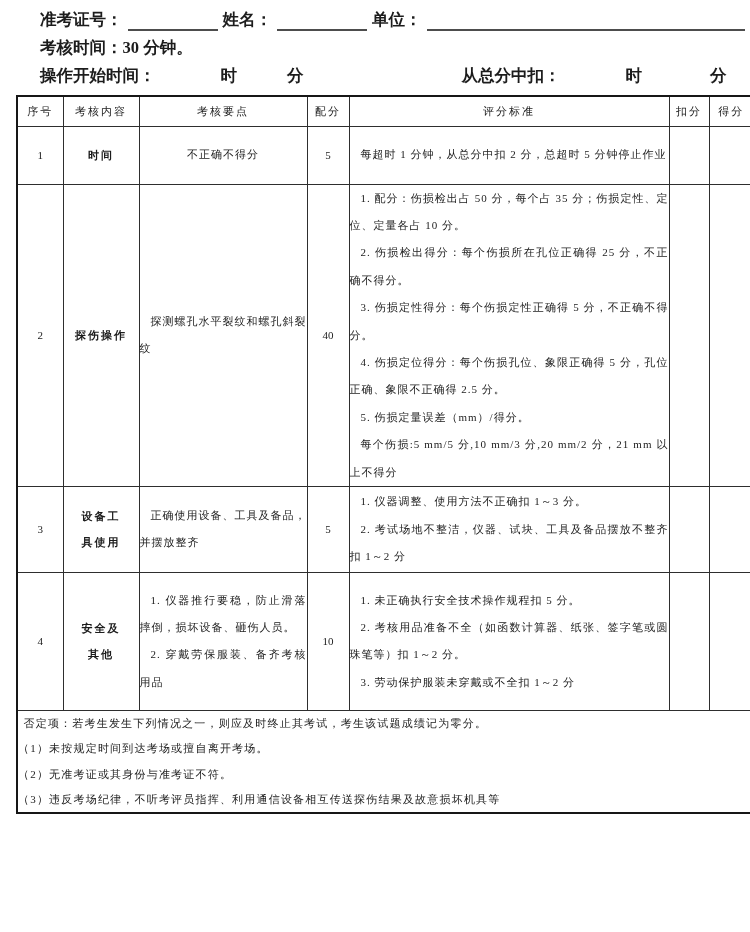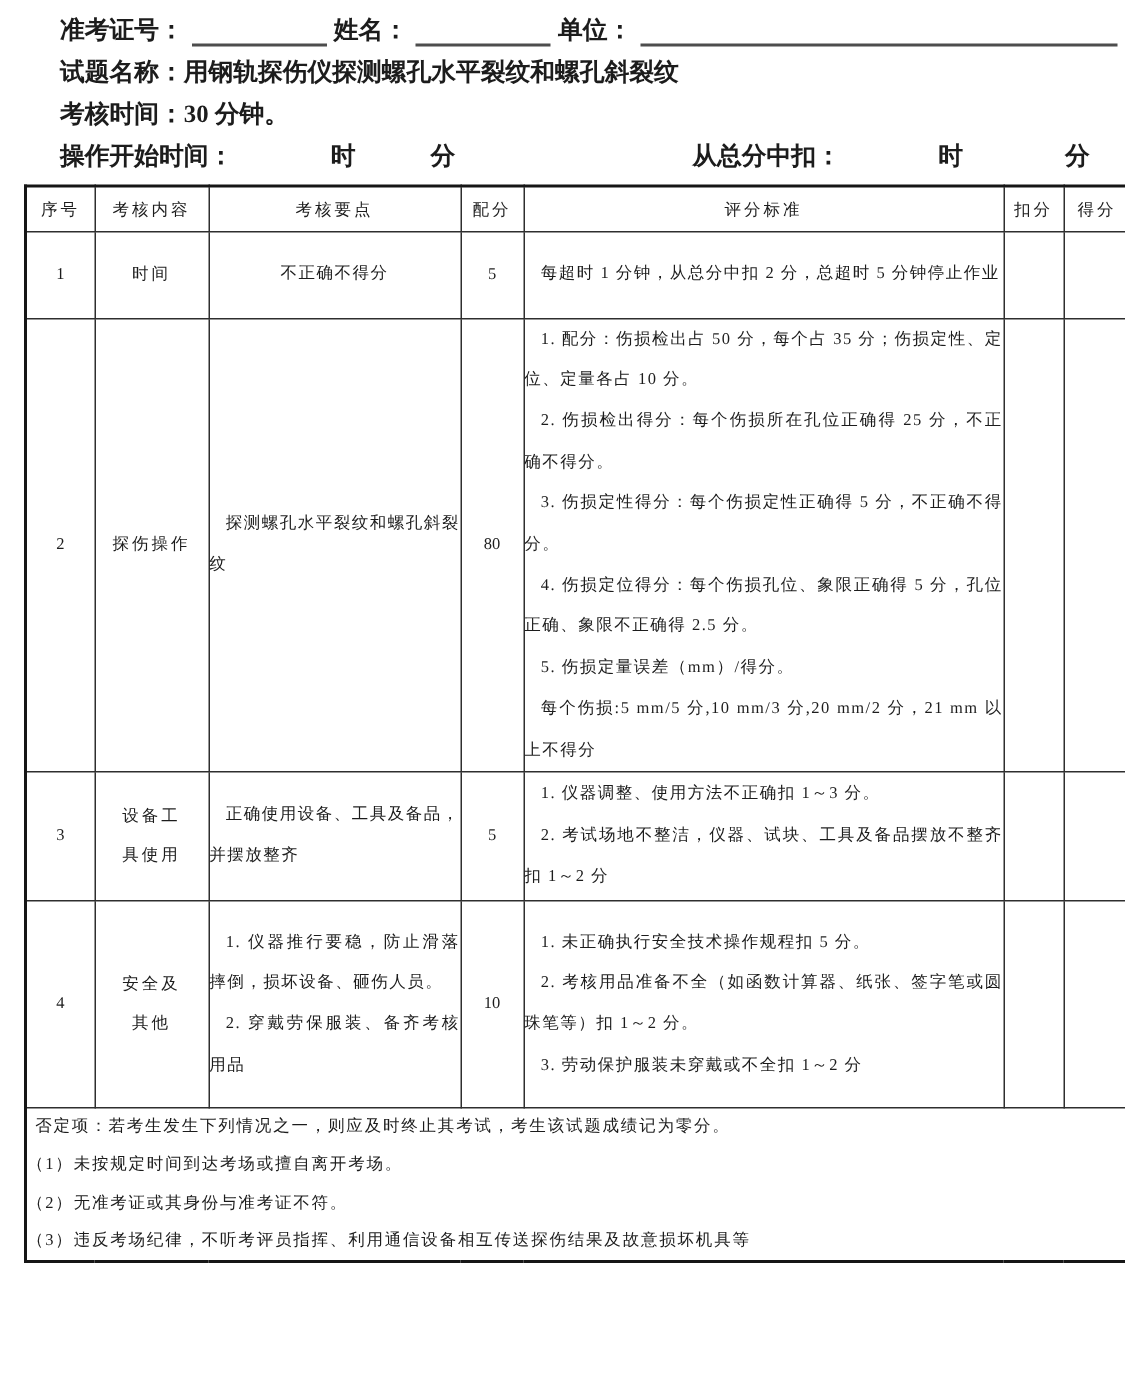--- a/index.html
+++ b/index.html
@@ -50,21 +50,21 @@
     border: 1px solid #2e2e2e;
     vertical-align: middle;
     padding: 0;
   }
   table.score th {
     font-weight: normal;
     letter-spacing: 2px;
     height: 30px;
   }
   td.c { text-align: center; }
-  td.cell-content { text-align: center; letter-spacing: 2px; line-height: 26px; }
+  td.cell-content { text-align: center; letter-spacing: 2px; line-height: 26px; font-weight: bold; }
   td.cell-points  { padding: 2px 7px; }
   td.cell-points p, td.cell-std p {
     margin: 0;
     line-height: 27.4px;
     text-indent: 1em;
     text-align: justify;
     letter-spacing: 1px;
   }
   td.cell-points.center-pt { text-align: center; }
   td.cell-points.center-pt p { text-indent: 0; text-align: center; }
@@ -96,24 +96,20 @@
 <div class="page">
 
   <div class="doc-header">
     <div class="hline">
       <span>准考证号：</span>
       <span class="blank w90"></span>
       <span>姓名：</span>
       <span class="blank w90"></span>
       <span>单位：</span>
       <span class="blank grow"></span>
-    </div>
-    <div class="hline">
-      <span>试题名称：</span>
-      <span>用钢轨探伤仪探测螺孔水平裂纹和螺孔斜裂纹</span>
     </div>
     <div class="hline">
       <span>考核时间：</span>
       <span>30 分钟。</span>
     </div>
     <div class="hline">
       <span>操作开始时间：</span>
       <span class="ml65">时</span>
       <span class="ml50">分</span>
       <span class="ml158">从总分中扣：</span>
@@ -160,21 +156,21 @@
     </tr>
 
     <tr class="r2">
       <td class="c">2</td>
       <td class="cell-content">
         <div>探伤操作</div>
       </td>
       <td class="cell-points">
         <p>探测螺孔水平裂纹和螺孔斜裂纹</p>
       </td>
-      <td class="c">80</td>
+      <td class="c">40</td>
       <td class="cell-std">
         <p>1. 配分：伤损检出占 50 分，每个占 35 分；伤损定性、定位、定量各占 10 分。</p>
         <p>2. 伤损检出得分：每个伤损所在孔位正确得 25 分，不正确不得分。</p>
         <p>3. 伤损定性得分：每个伤损定性正确得 5 分，不正确不得分。</p>
         <p>4. 伤损定位得分：每个伤损孔位、象限正确得 5 分，孔位正确、象限不正确得 2.5 分。</p>
         <p>5. 伤损定量误差（mm）/得分。</p>
         <p>每个伤损:5 mm/5 分,10 mm/3 分,20 mm/2 分，21 mm 以上不得分</p>
       </td>
       <td></td>
       <td></td>

